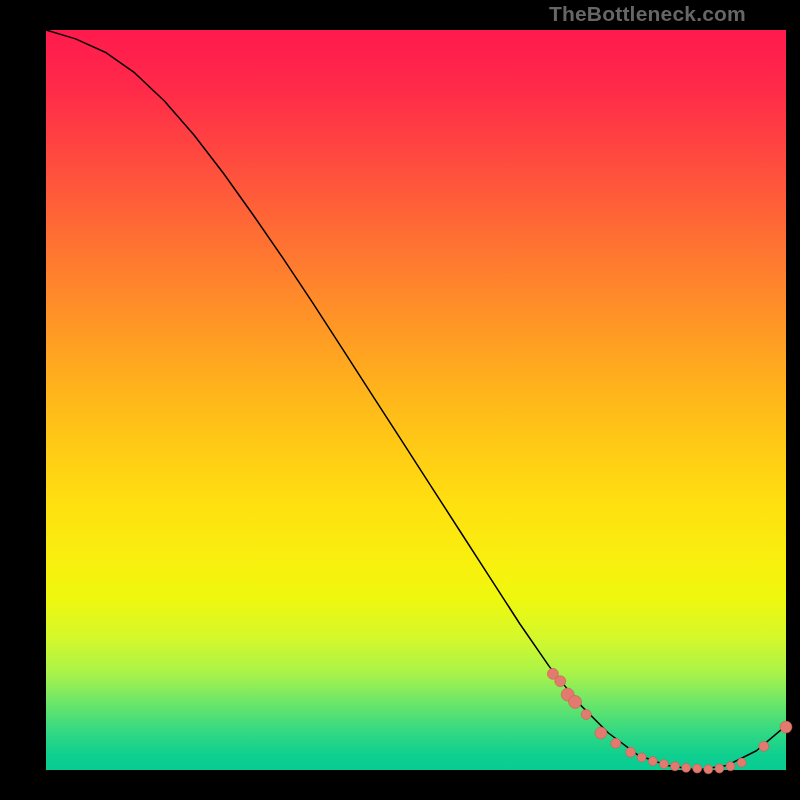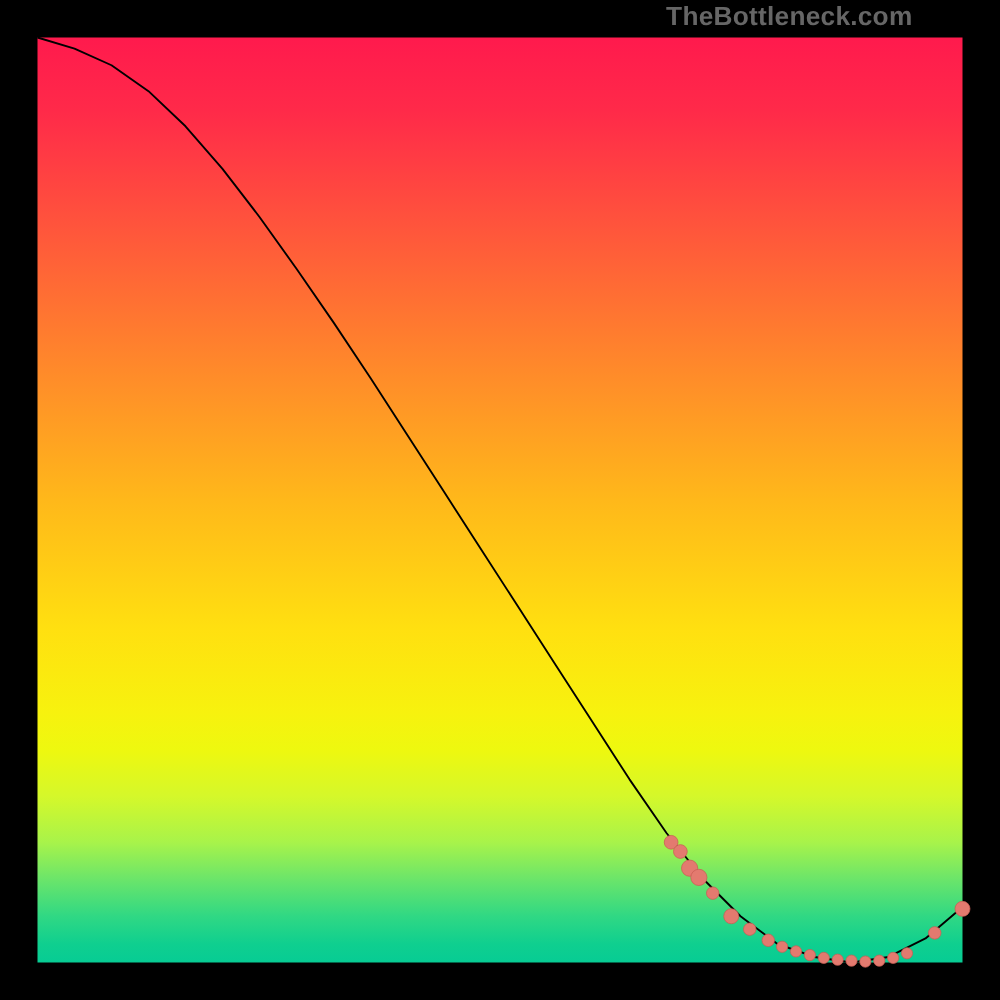--- a/index.html
+++ b/index.html
@@ -8,20 +8,21 @@
     width: 800px;
     height: 800px;
     background: #000000;
     font-family: Arial, Helvetica, sans-serif;
     overflow: hidden;
   }
   .chart-wrapper {
     position: relative;
     width: 744px;
     height: 800px;
+    margin-left: 16px;
   }
   .watermark {
     position: absolute;
     top: 2px;
     right: 14px;
     color: #666666;
     font-size: 21px;
     font-weight: 600;
     letter-spacing: 0.2px;
     z-index: 10;

